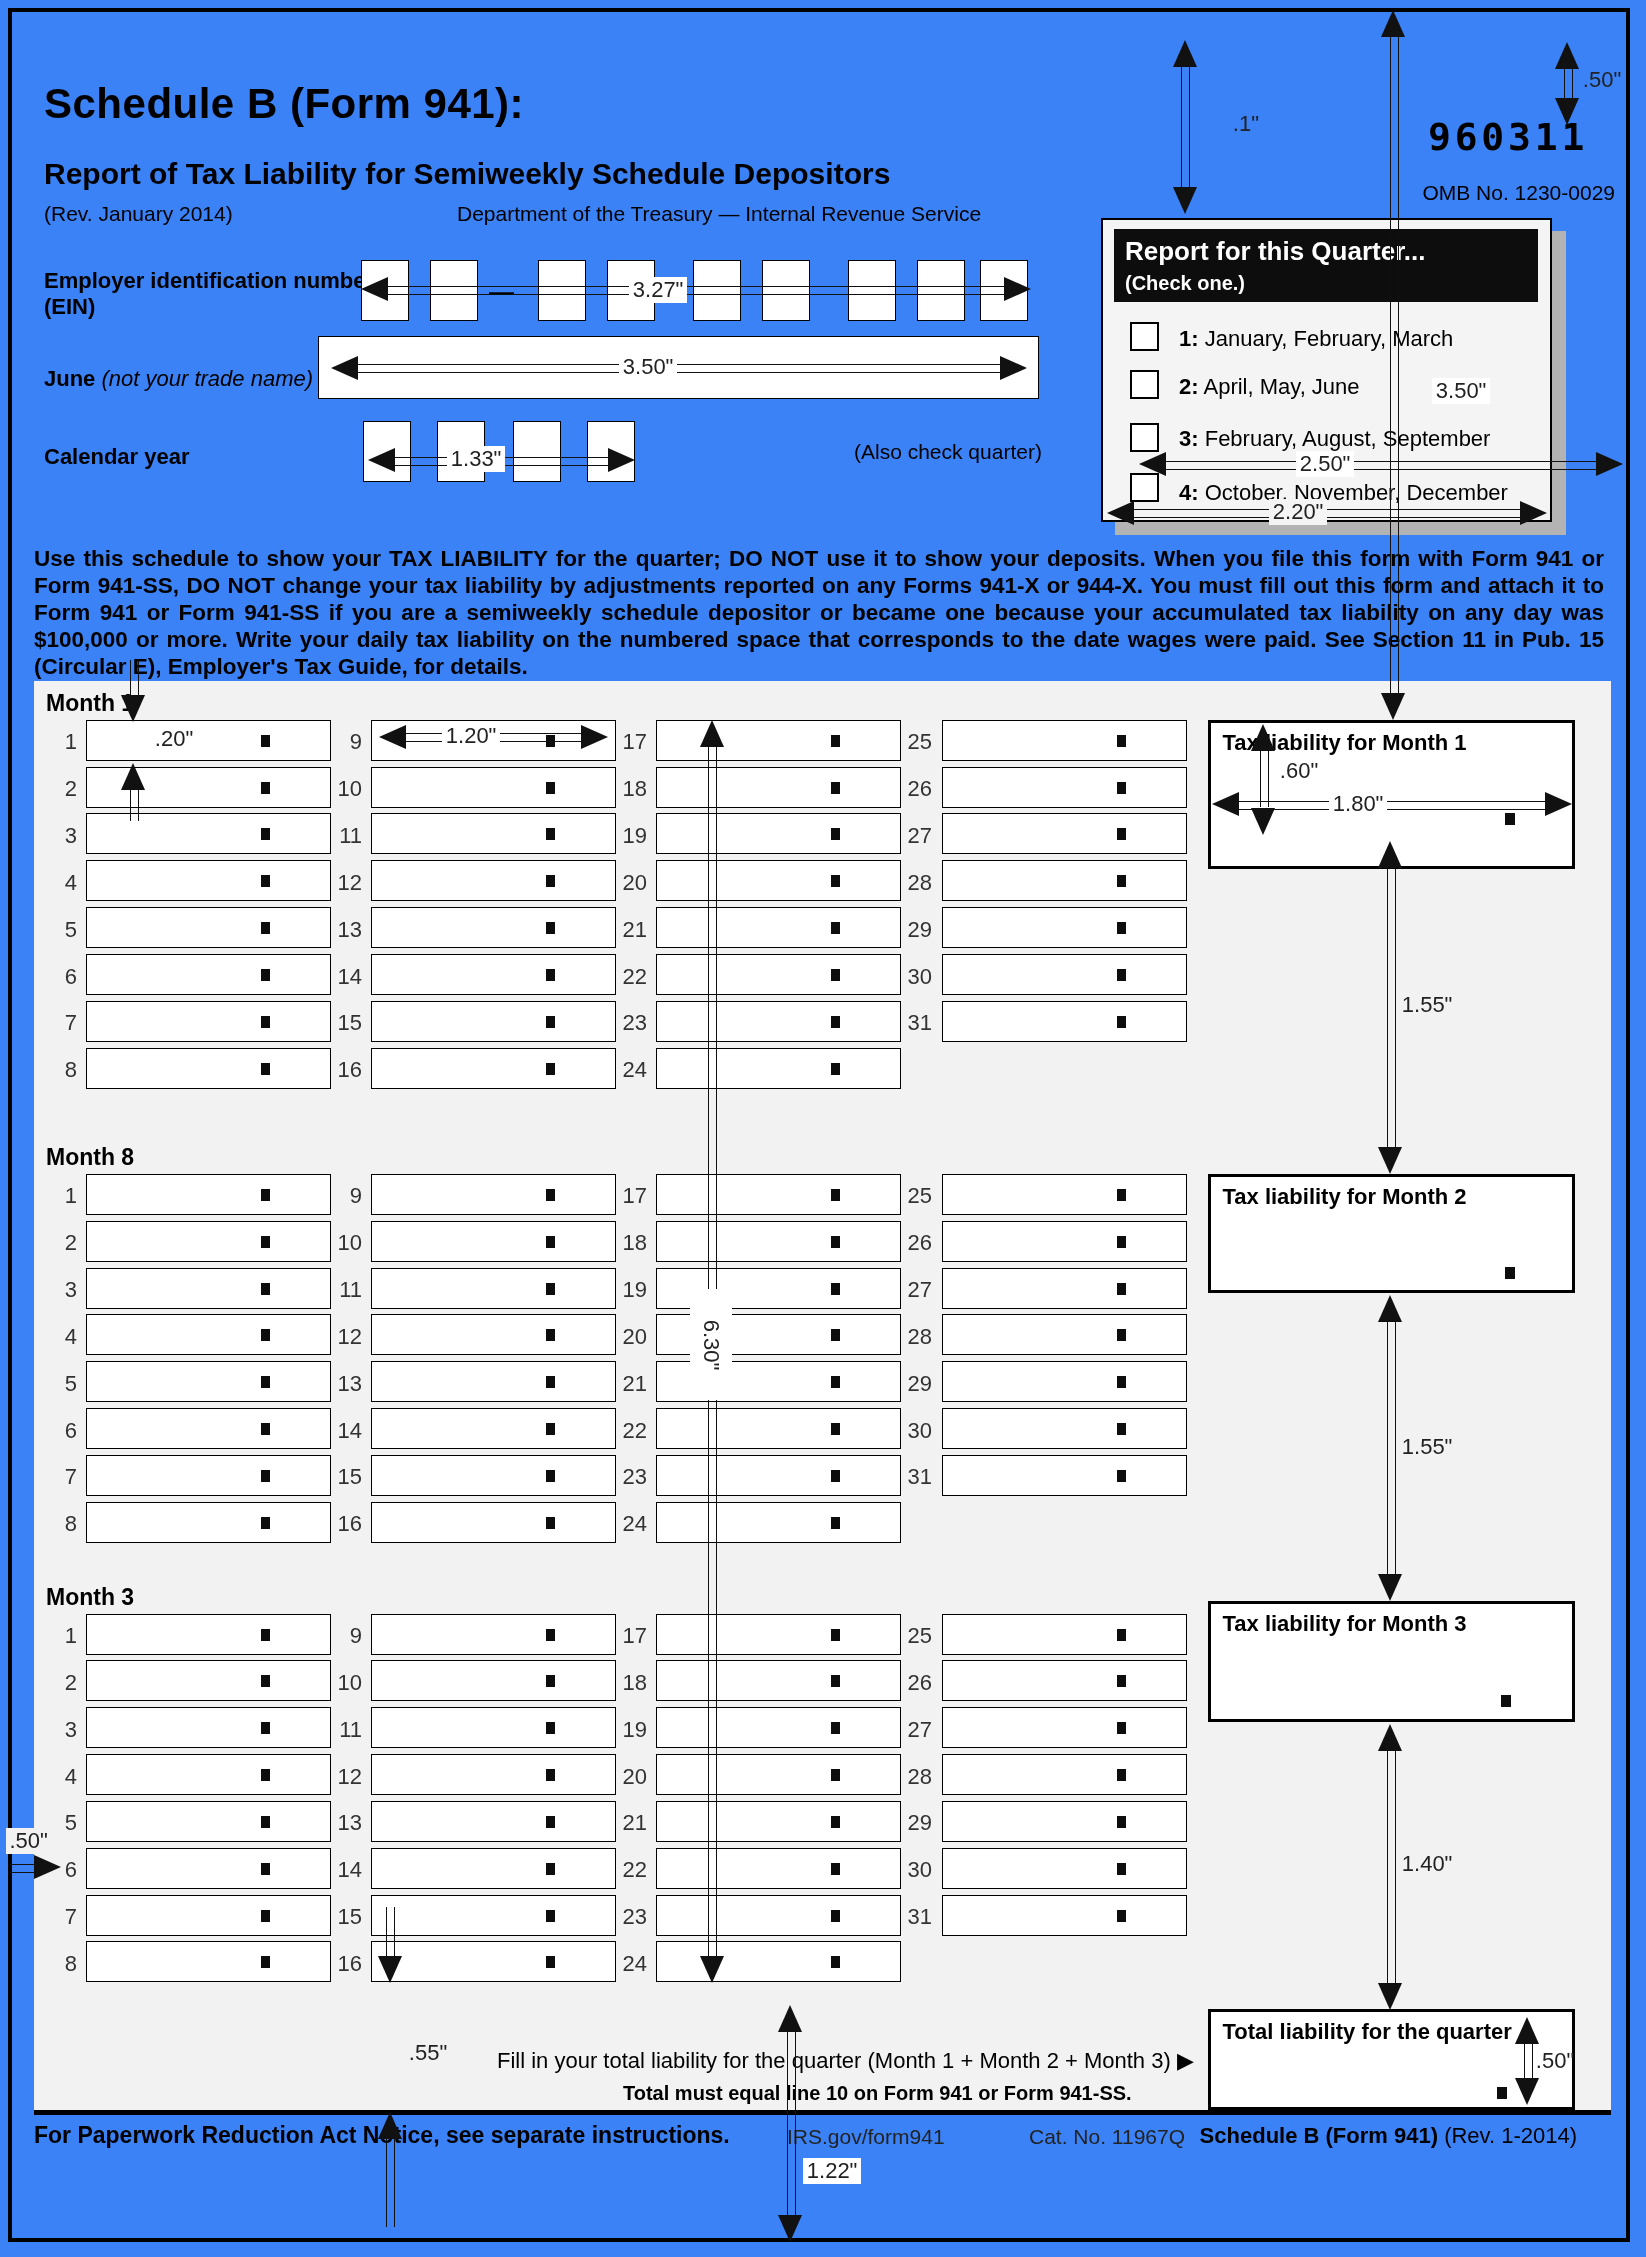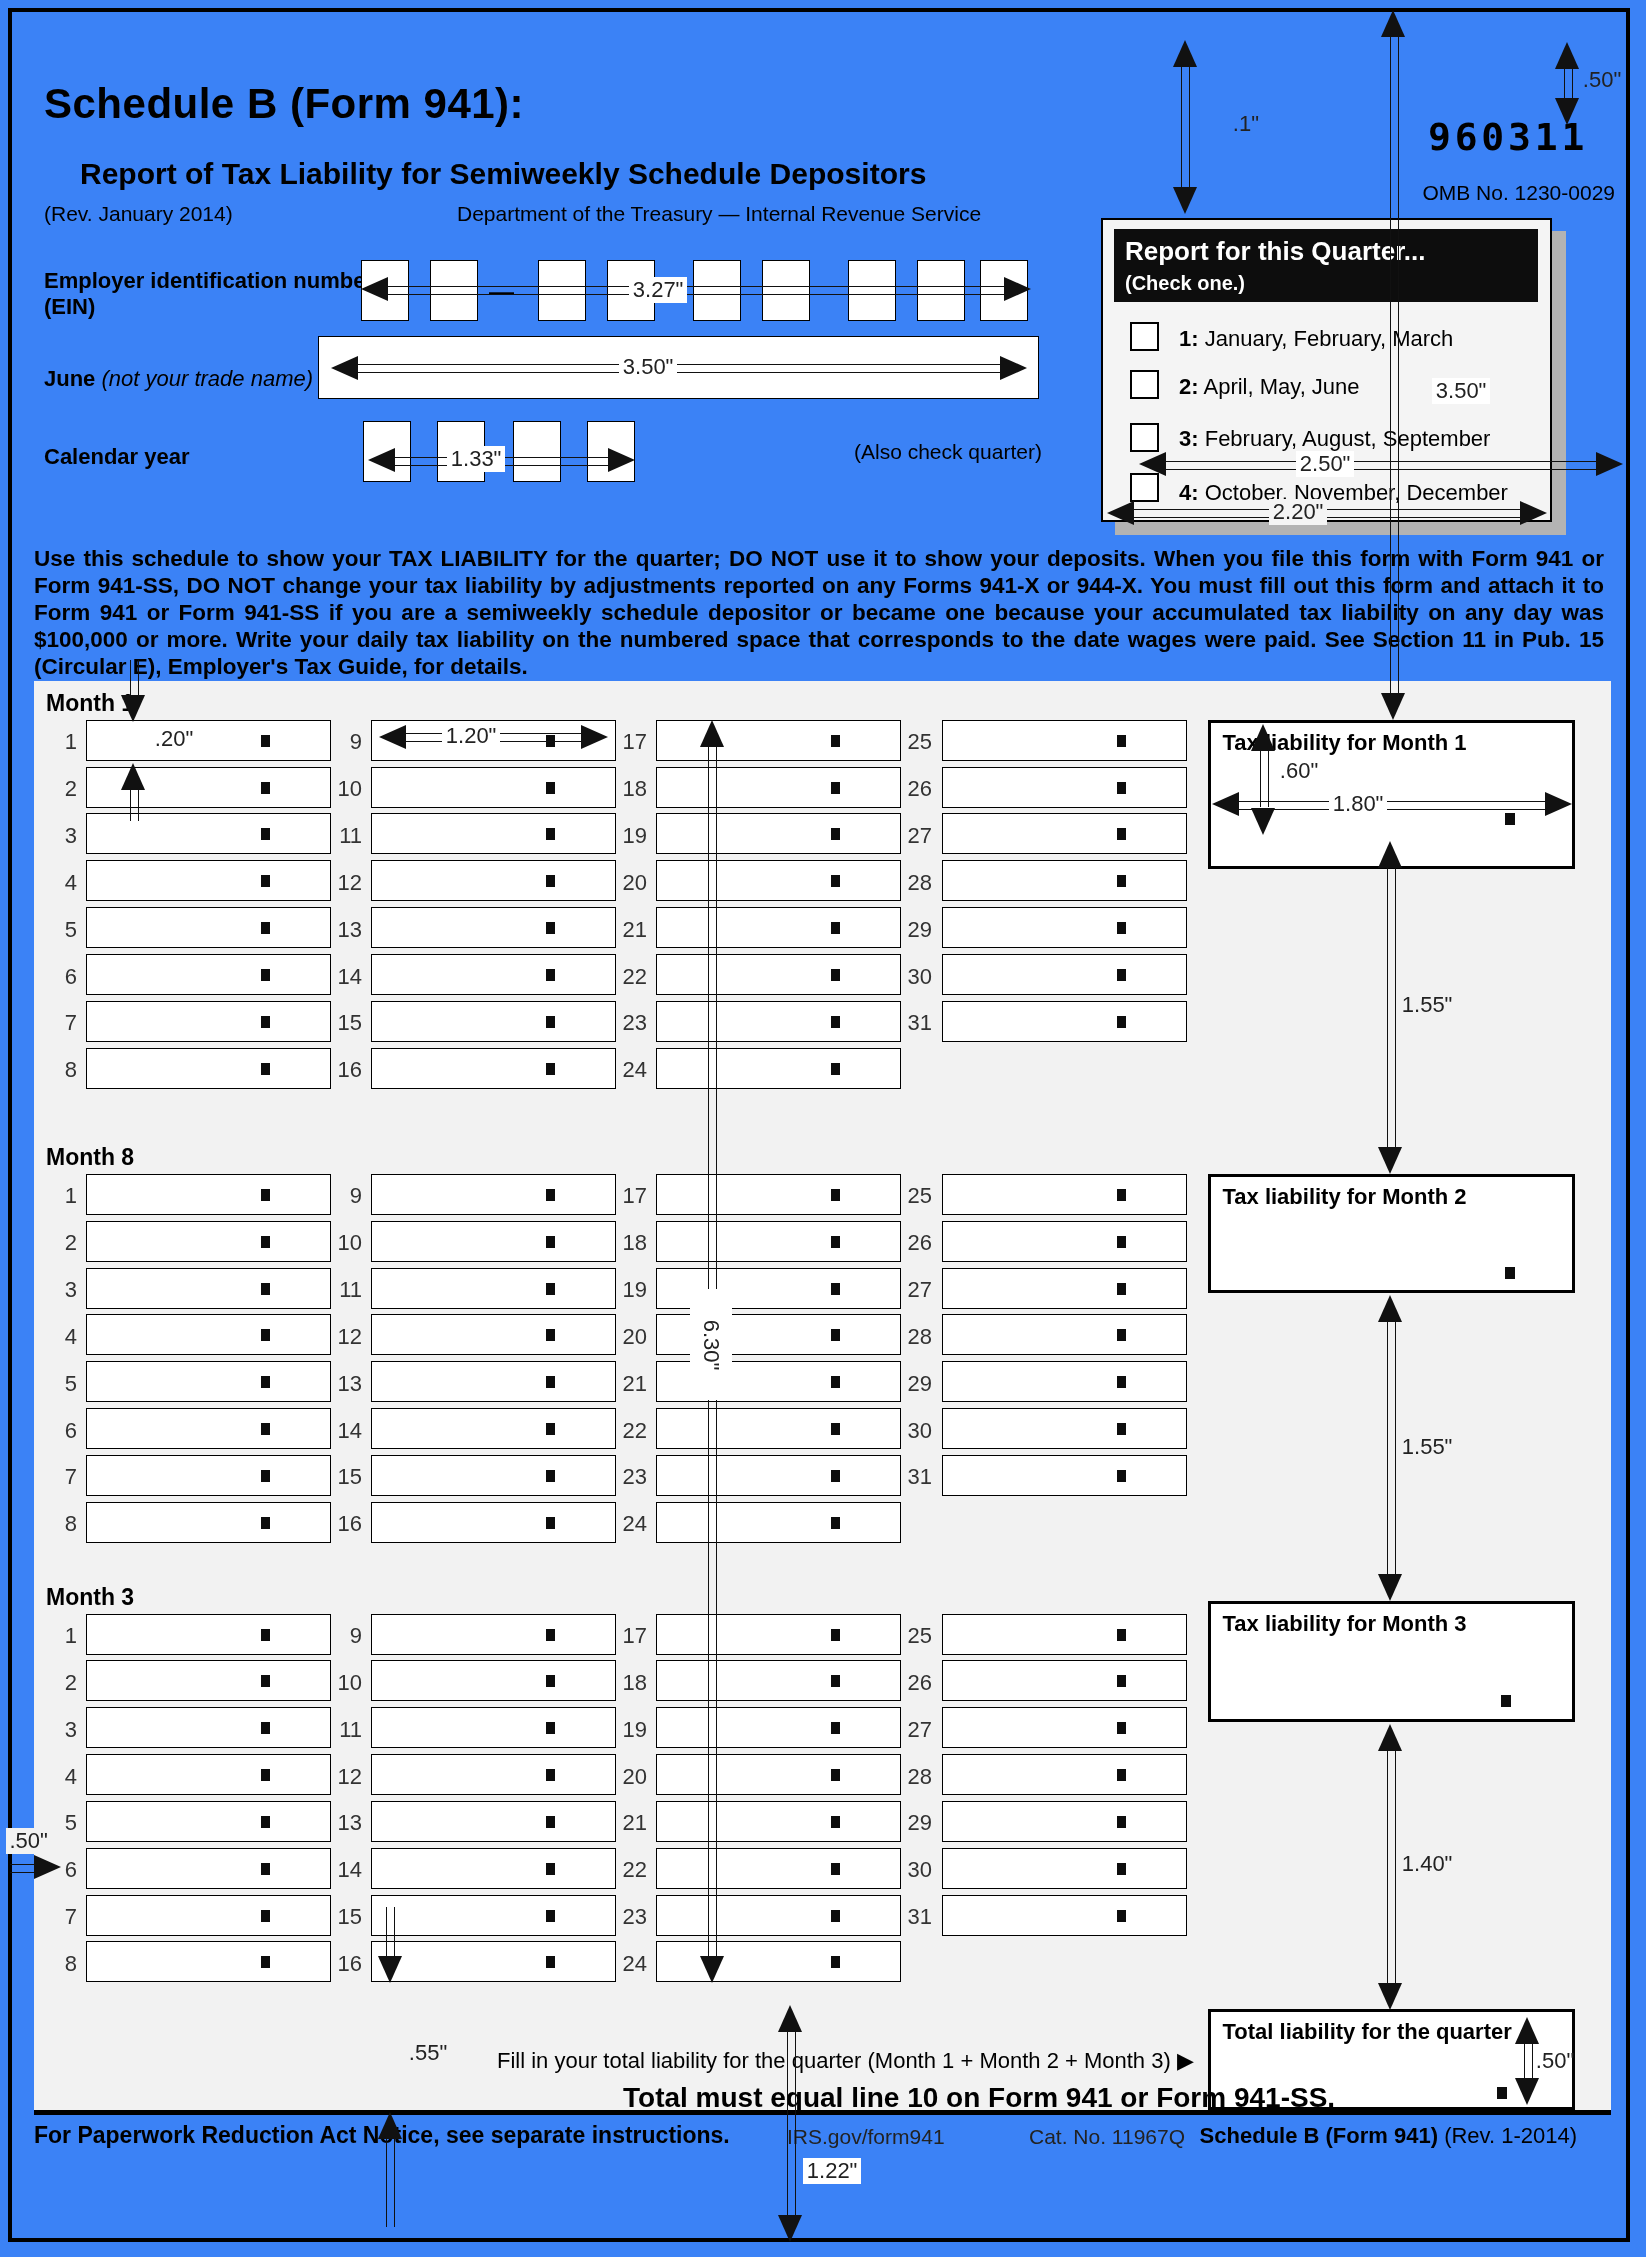--- a/index.html
+++ b/index.html
@@ -3,21 +3,21 @@
 <meta charset="utf-8">
 <style>
   html,body { margin:0; padding:0; background:#888; }
   .page { position:relative; width:1646px; height:2258px; background:#3b82f6;
           font-family:"Liberation Sans", sans-serif; color:#000; overflow:hidden; }
   .abs { position:absolute; }
   .frame { left:7.6px; top:7.6px; width:1622px; height:2234px; border:4.8px solid #000; box-sizing:border-box; }
   .grid-panel { left:34px; top:681px; width:1577px; height:1429px; background:#f2f2f2; }
 
   .form-title { left:44px; top:80px; font-size:42px; font-weight:bold; letter-spacing:0.5px; }
-  .form-subtitle { left:44px; top:157px; font-size:30px; font-weight:bold;margin-left:36px; }
+  .form-subtitle { left:44px; top:157px; font-size:30px; font-weight:bold; }
   .rev { left:44px; top:202px; font-size:21px; }
   .dept { left:457px; top:202px; font-size:21px; }
   .doc-code { left:1428px; top:115px; font-family:"DejaVu Sans Mono", monospace; font-weight:bold; font-size:38px; letter-spacing:3.8px; }
   .omb { left:1338px; top:181px; width:277px; text-align:right; font-size:21px; }
 
   
   .qshadow { left:1115px; top:231px; width:451px; height:304px; background:#b3b3b3; }
   .qbox { left:1101px; top:218px; width:451px; height:304px; border:2.9px solid #000; background:#f4f4f4; box-sizing:border-box; }
   .qhead { position:absolute; left:10.5px; top:8.6px; width:424px; height:73px; background:#0d0d0d; color:#fff; box-sizing:border-box; padding:7.6px 11.5px; }
   .qhead .t { font-size:26px; font-weight:bold; }
@@ -50,21 +50,21 @@
   .ah-left  { border-top:12.4px solid transparent; border-bottom:12.4px solid transparent; border-right:27px solid #111; }
   .ah-right { border-top:12.4px solid transparent; border-bottom:12.4px solid transparent; border-left:27px solid #111; }
   .mlabel { position:absolute; font-size:22px; color:#222; padding:0 3.8px; z-index:52; white-space:nowrap; }
   .wbg { background:#fff; }
   .gbg { background:#f2f2f2; }
   .rot-wrap { position:absolute; left:690px; top:1289px; width:42px; height:111px; background:#fff; z-index:52;
               display:flex; align-items:center; justify-content:center; }
   .rot-wrap span { transform:rotate(90deg); font-size:22px; white-space:nowrap; color:#222; }
 
   .fill-line { left:497px; top:2048px; font-size:22px; }
-  .equal-line { left:623px; top:2082px; font-size:28px; font-weight:bold;text-align:center; }
+  .equal-line { left:623px; top:2082px; font-size:20px; font-weight:bold;text-align:center; }
   .footer-rule { left:34px; top:2110px; width:1577px; height:4.8px; background:#000; }
   .f-paperwork { left:34px; top:2122px; font-size:23px; font-weight:bold; }
   .f-site { left:787px; top:2125px; font-size:21px; color:#222; }
   .f-cat { left:1029px; top:2125px; font-size:21px; color:#222; }
   .f-sched { left:1195px; top:2123px; width:382px; text-align:right; font-size:22px; }
 </style>
 </head>
 <body>
 
 <div class="page">

